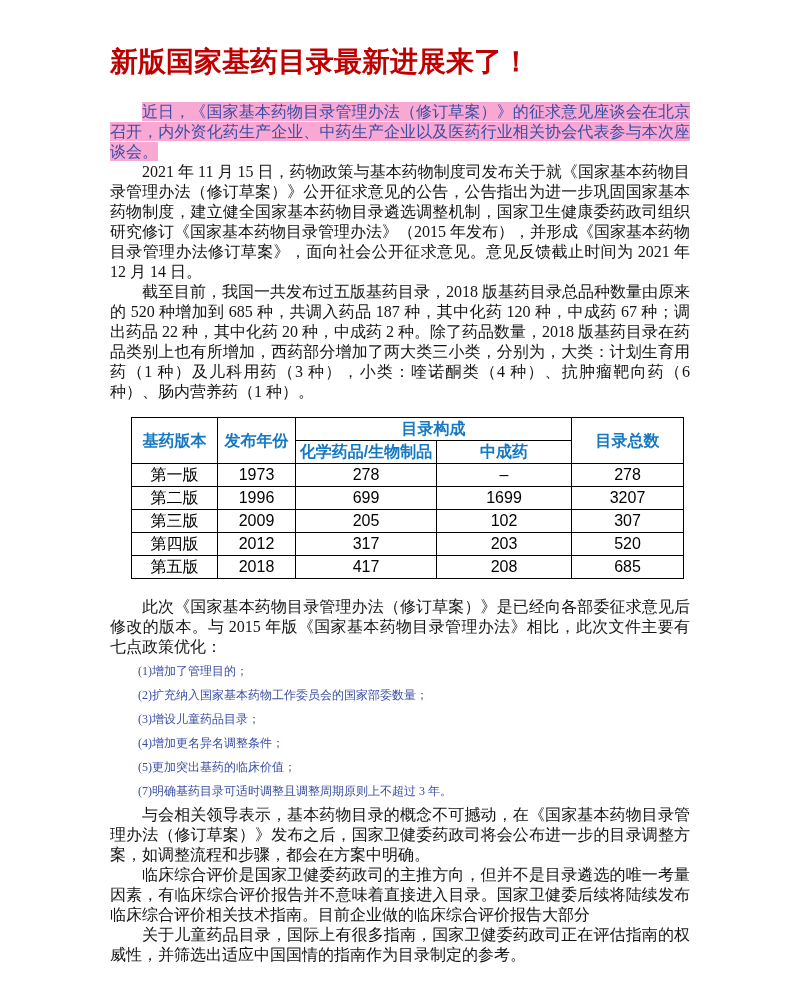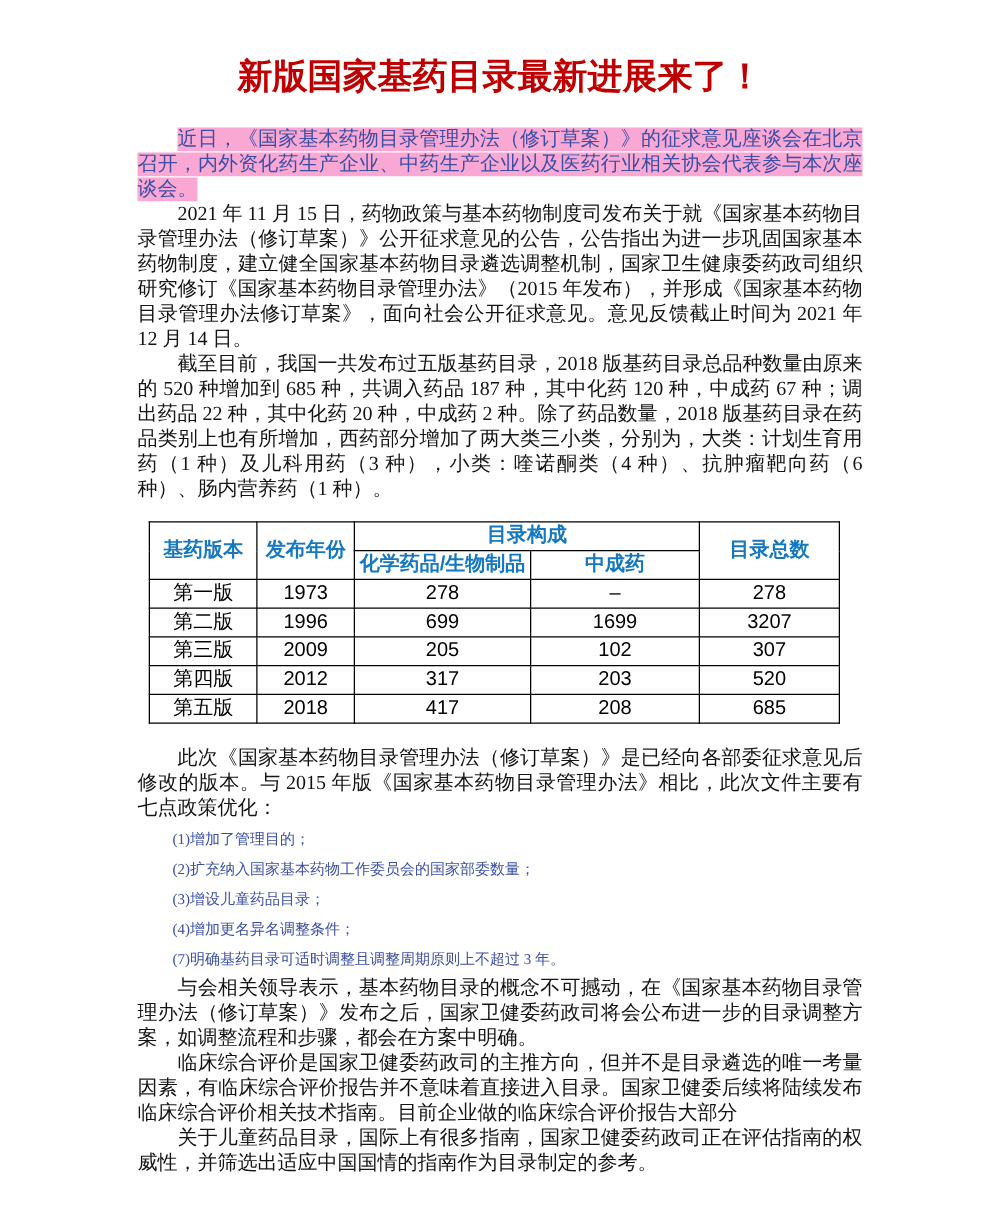--- a/index.html
+++ b/index.html
@@ -15,21 +15,21 @@
     color: #141414;
   }
   .page {
     box-sizing: border-box;
     width: 800px;
     height: 982px;
     padding: 44px 110px 0 110px;
   }
   .doc-title {
     margin: 0 0 22px 0;
-    text-align: center;
+    text-align: left;
     font-size: 28px;
     font-weight: bold;
     line-height: 1.3;
     color: #C00000;
     font-family: "Liberation Serif", "DejaVu Serif", serif;
   }
   p.para {
     margin: 0;
     font-size: 16px;
     line-height: 20px;
@@ -45,21 +45,21 @@
   .policy-item {
     margin: 4px;
     font-size: 12px;
     line-height: 20px;
     text-align: justify;
     text-indent: 2em;
     color: #3B4EA4;
   }
   table.catalog {
     border-collapse: collapse;
-    margin: 15px 0 18px 9px;
+    margin: 15px 0 18px 21px;
     width: 552px;
     table-layout: fixed;
     font-family: "Liberation Sans", "DejaVu Sans", sans-serif;
   }
   table.catalog th, table.catalog td {
     border: 1px solid #000000;
     height: 22px;
     padding: 0 2px;
     text-align: center;
     vertical-align: middle;
@@ -149,19 +149,20 @@
     </tr>
   </tbody>
     </table>
 
   <p class="para">此次《国家基本药物目录管理办法（修订草案）》是已经向各部委征求意见后修改的版本。与 2015 年版《国家基本药物目录管理办法》相比，此次文件主要有七点政策优化：</p>
 
   <p class="policy-item">(1)增加了管理目的；</p>
   <p class="policy-item">(2)扩充纳入国家基本药物工作委员会的国家部委数量；</p>
   <p class="policy-item">(3)增设儿童药品目录；</p>
   <p class="policy-item">(4)增加更名异名调整条件；</p>
+  <p class="policy-item">(5)更加突出基药的临床价值；</p>
   <p class="policy-item">(7)明确基药目录可适时调整且调整周期原则上不超过 3 年。</p>
 
   <p class="para">与会相关领导表示，基本药物目录的概念不可撼动，在《国家基本药物目录管理办法（修订草案）》发布之后，国家卫健委药政司将会公布进一步的目录调整方案，如调整流程和步骤，都会在方案中明确。</p>
   <p class="para">临床综合评价是国家卫健委药政司的主推方向，但并不是目录遴选的唯一考量因素，有临床综合评价报告并不意味着直接进入目录。国家卫健委后续将陆续发布临床综合评价相关技术指南。目前企业做的临床综合评价报告大部分</p>
   <p class="para">关于儿童药品目录，国际上有很多指南，国家卫健委药政司正在评估指南的权威性，并筛选出适应中国国情的指南作为目录制定的参考。</p>
 
 </div>
 
 </body></html>

